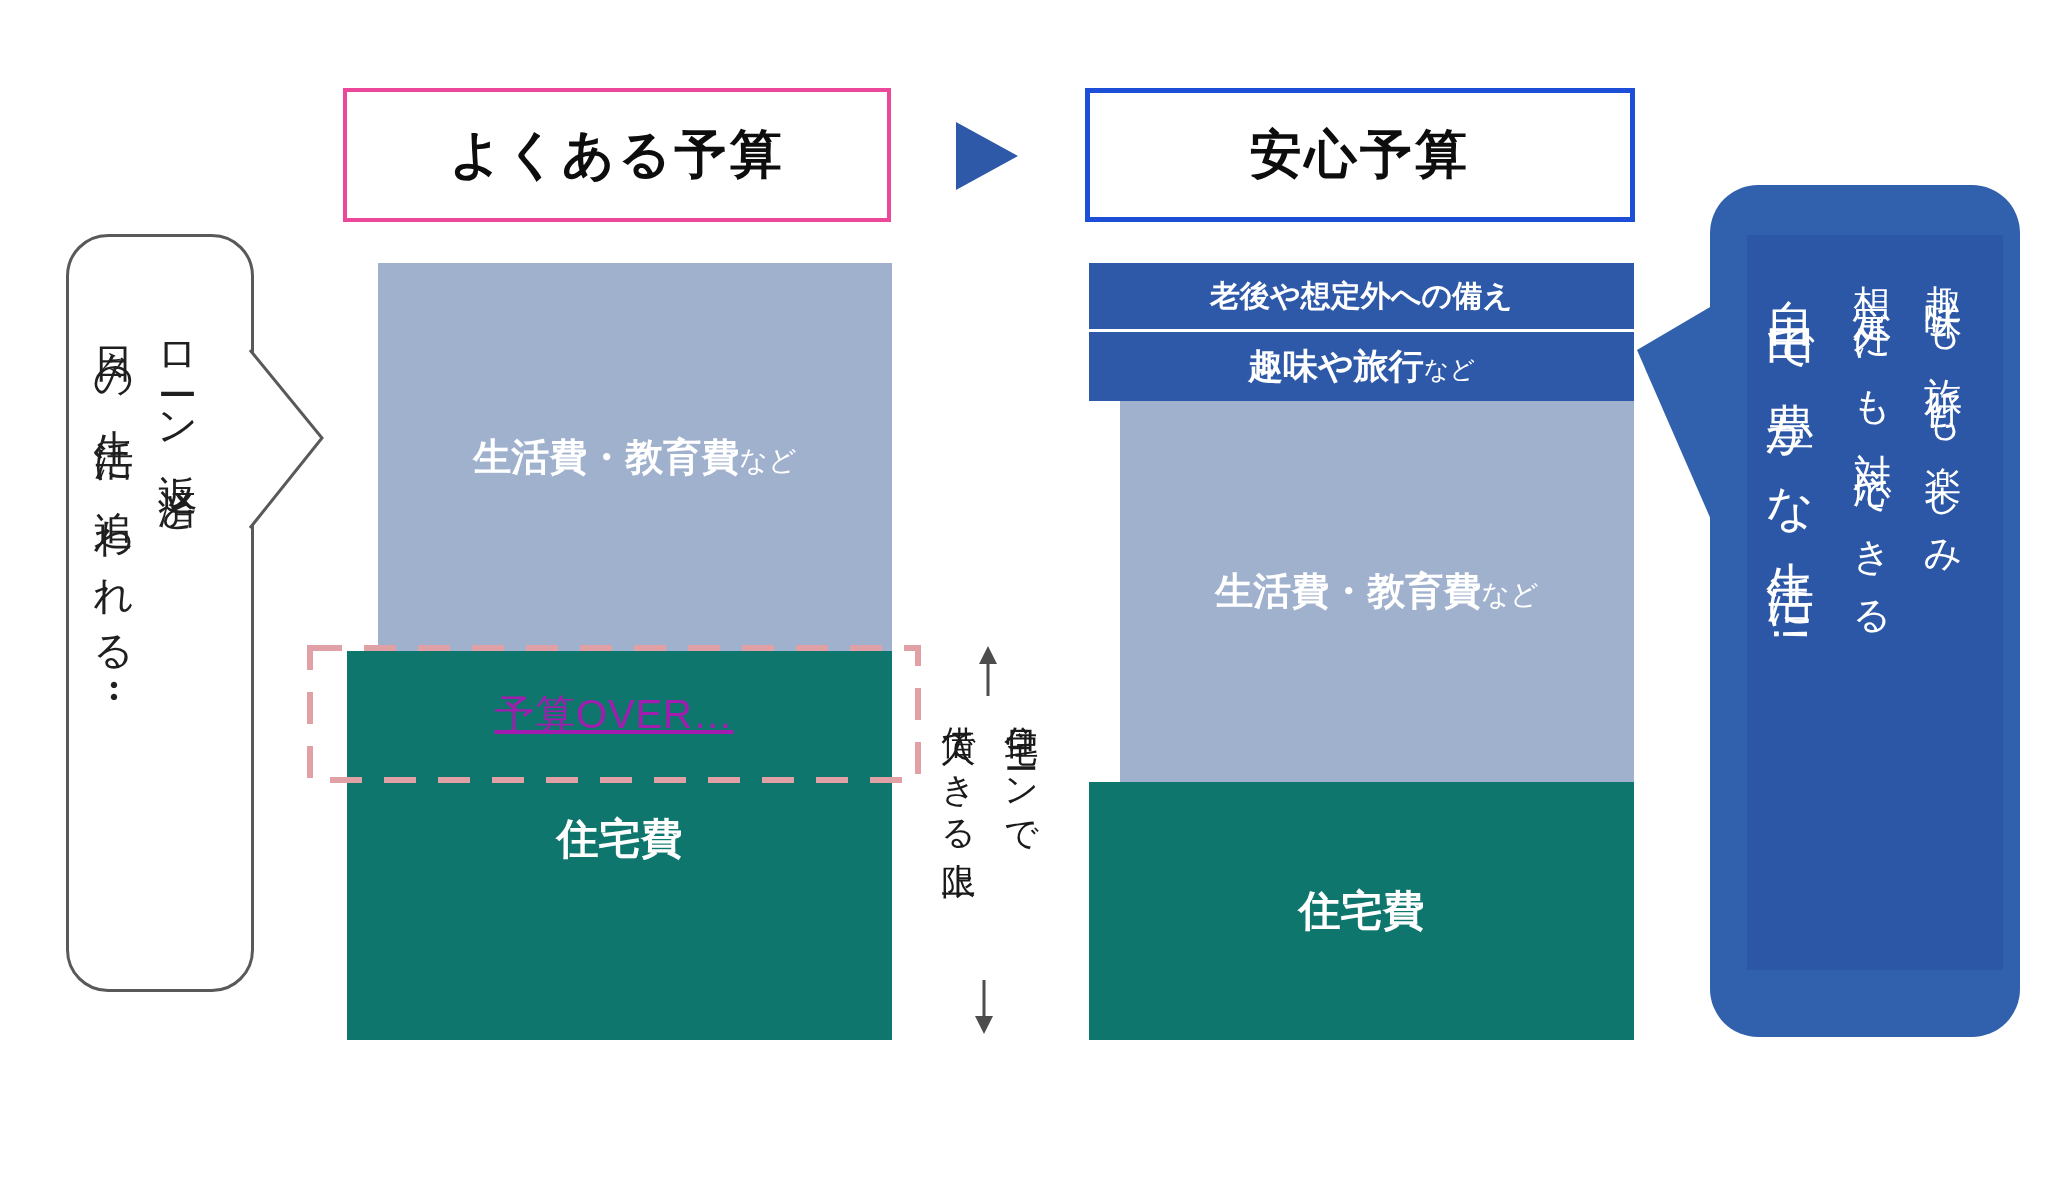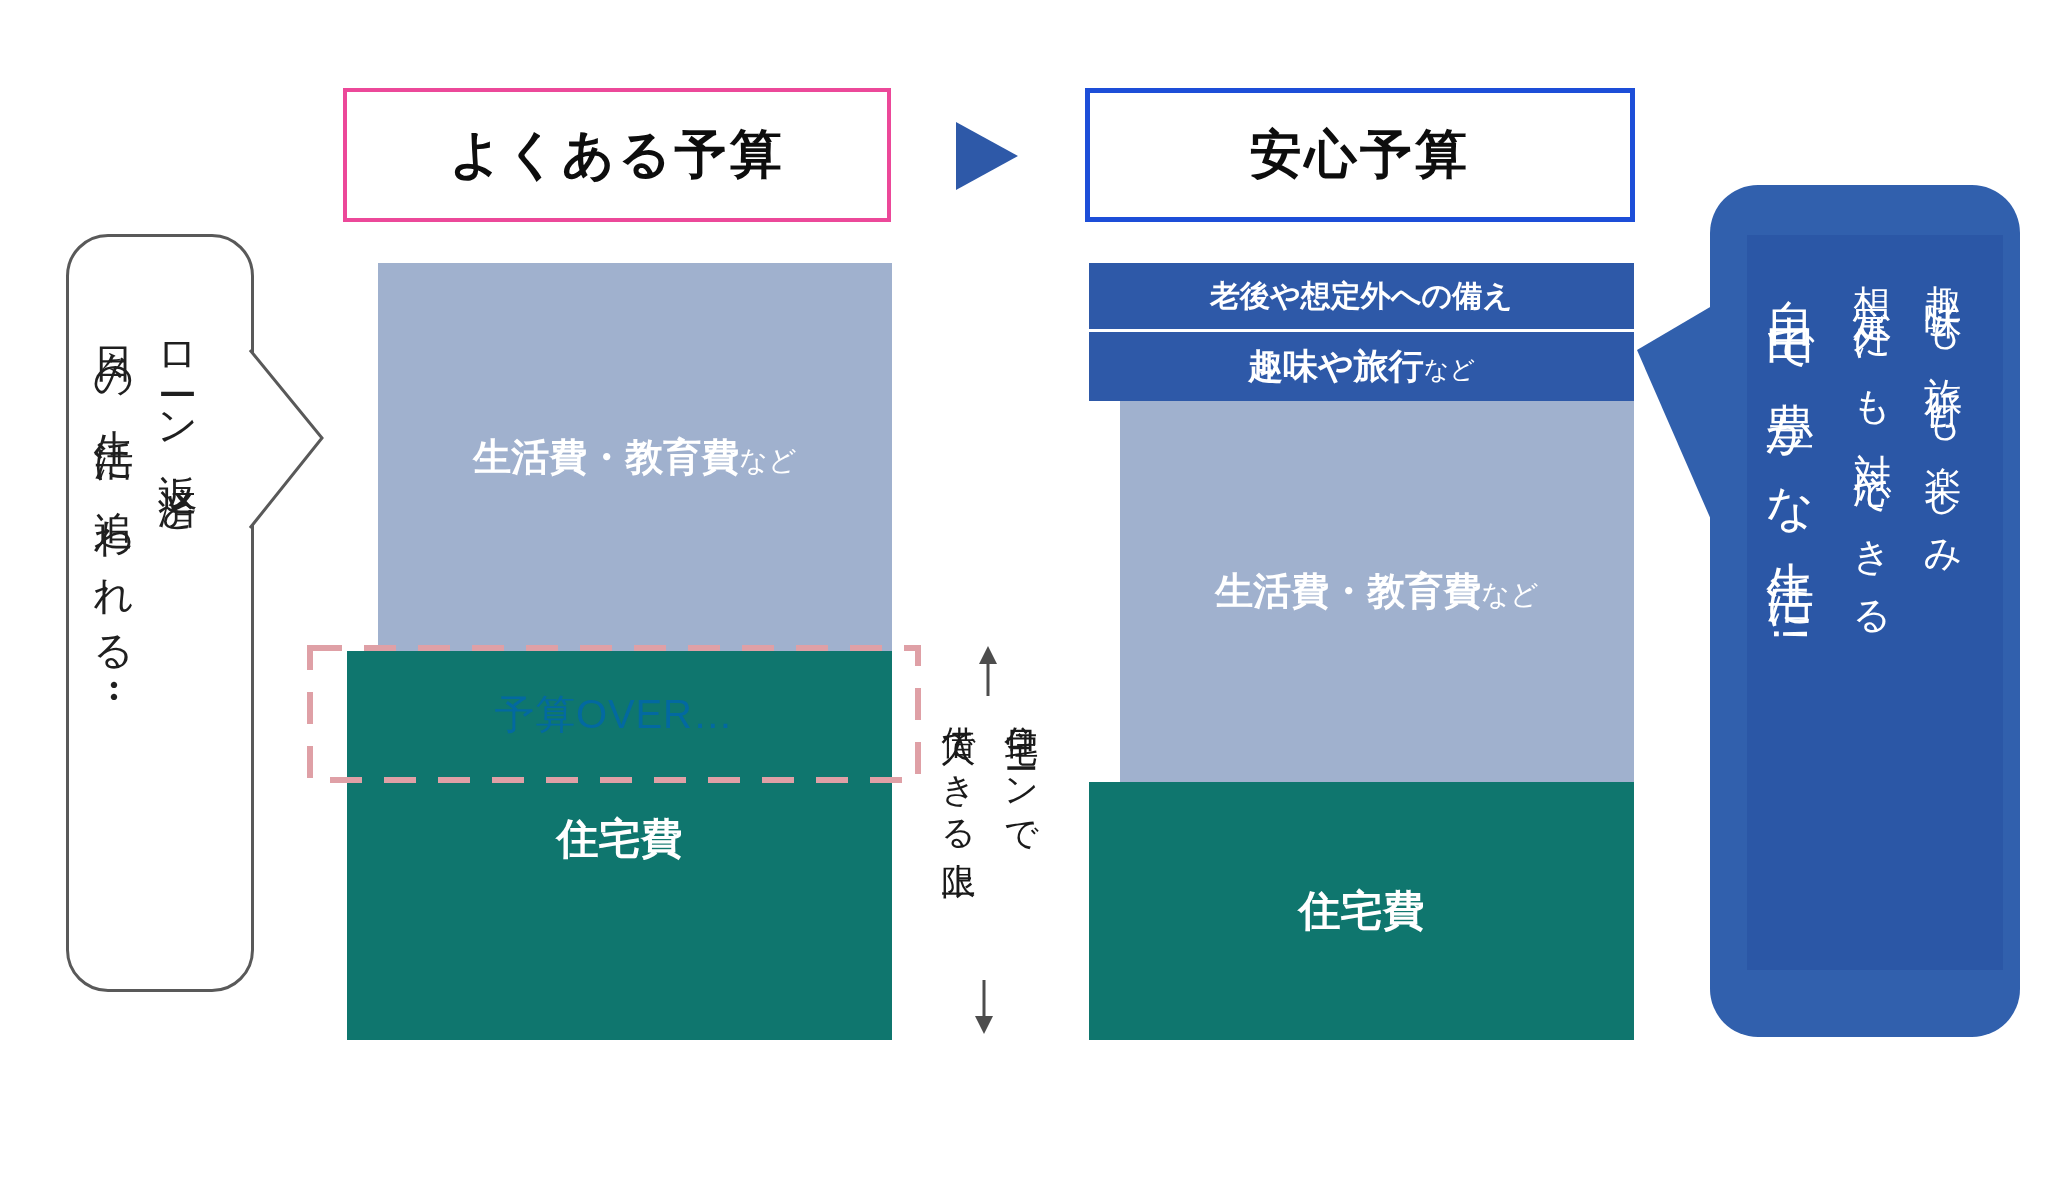--- a/index.html
+++ b/index.html
@@ -54,21 +54,21 @@
   .seg-housing-left{height:389px;position:relative;justify-content:flex-start;align-items:flex-start;}
   .housing-left-label{
     position:absolute;left:0;right:0;top:160px;text-align:center;
     color:#fff;font-weight:bold;font-size:42px;
   }
   
   .over-box-svg{position:absolute;left:307px;top:645px;}
   .over-box-text{
     position:absolute;left:310px;top:648px;width:608px;height:132px;
     display:flex;align-items:center;justify-content:center;
-    font-size:40px;color:#0369a1;letter-spacing:0.02em;
+    font-size:40px;color:#a21caf;letter-spacing:0.02em;text-decoration:underline;
   }
   
   .loan-arrow{position:absolute;}
   .loan-up{left:970px;top:646px;}
   .loan-down{left:966px;top:978px;}
   .loan-text{
     position:absolute;left:927px;top:700px;font-size:34px;line-height:1.85;
     letter-spacing:0.12em;color:#1a1a1a;
   }
   

